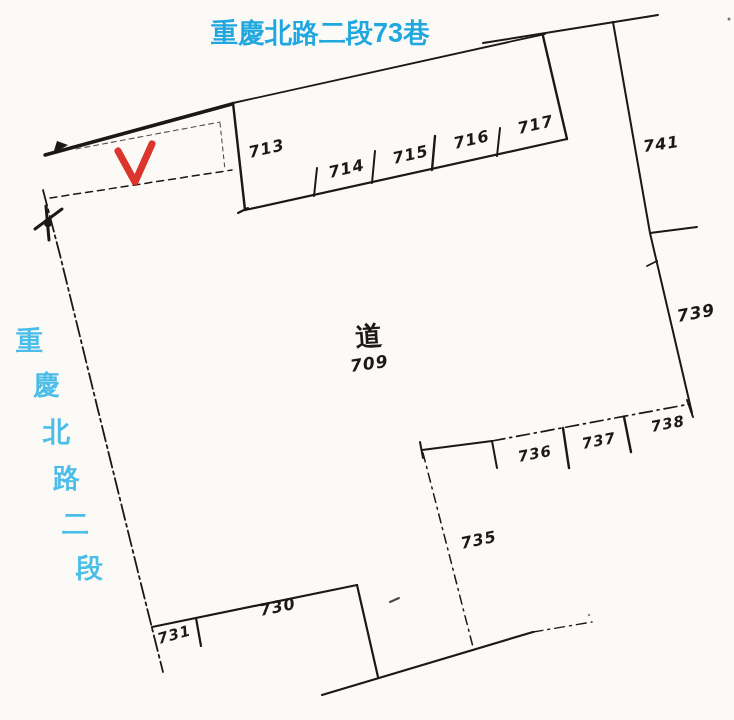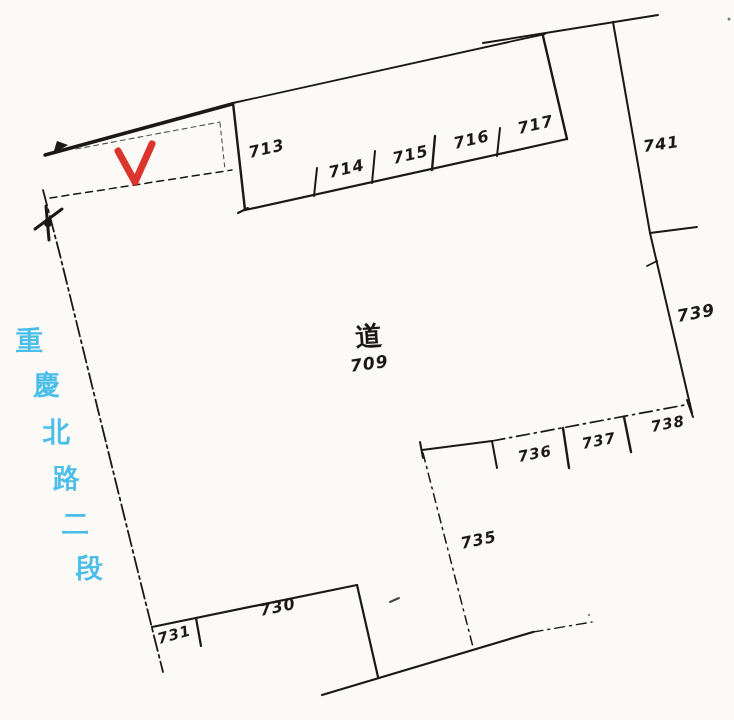--- a/index.html
+++ b/index.html
@@ -39,20 +39,21 @@
   .cjk-hand{
     font-family:"DejaVu Sans",sans-serif;
     font-weight:700;fill:var(--ink);
   }
 </style>
 </head>
 <body>
 
 <div class="sheet">
 
+  <div class="map-title">重慶北路二段73巷</div>
 
   <span class="road-char" style="left:16px;top:328px;">重</span>
   <span class="road-char" style="left:33px;top:372px;">慶</span>
   <span class="road-char" style="left:43px;top:419px;">北</span>
   <span class="road-char" style="left:53px;top:465px;">路</span>
   <span class="road-char" style="left:62px;top:511px;">二</span>
   <span class="road-char" style="left:76px;top:555px;">段</span>
 
   <svg width="734" height="720" viewBox="0 0 734 720">
 

